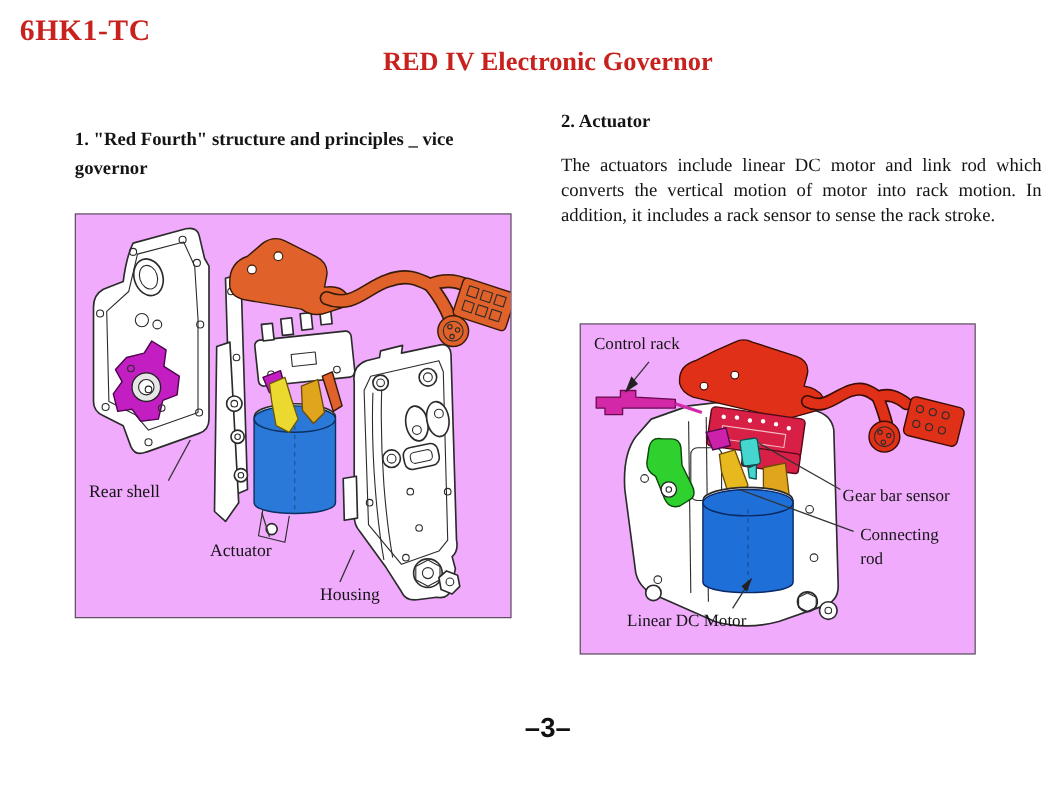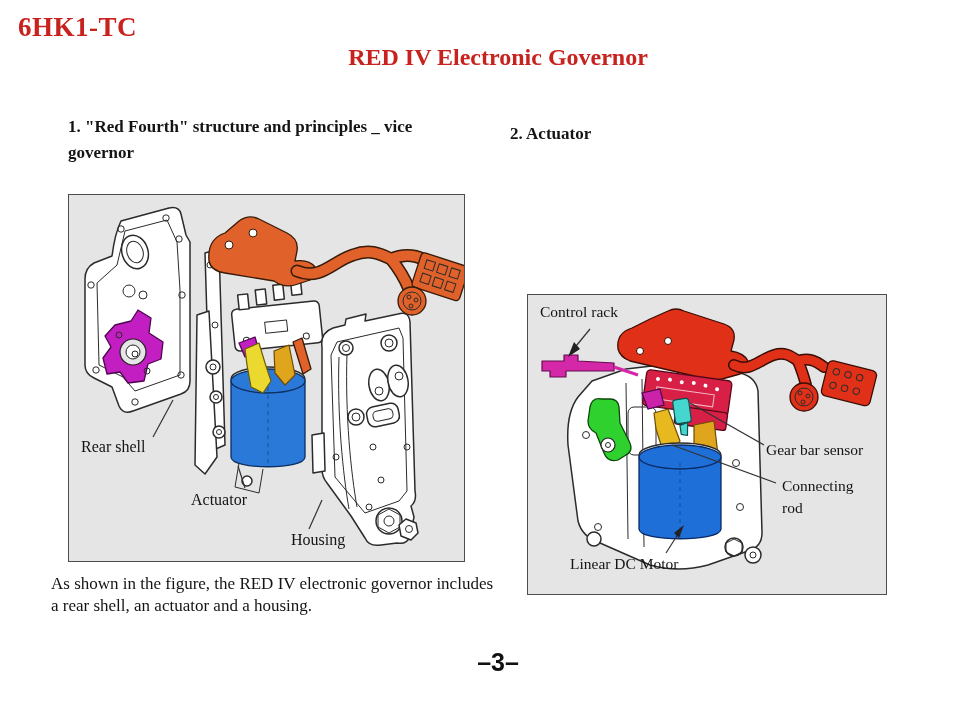--- a/index.html
+++ b/index.html
@@ -15,32 +15,32 @@
   }
   .title{
     position:absolute;left:0;right:0;top:44px;margin:0;text-align:center;
     font-size:24px;font-weight:bold;color:var(--accent_red);
   }
   .h-left{
     position:absolute;left:68px;top:114px;width:404px;margin:0;
     font-size:17px;font-weight:bold;line-height:1.5;
   }
   .h-right{
-    position:absolute;left:510px;top:124px;width:437px;margin:0;
+    position:absolute;left:510px;top:100px;width:437px;margin:0;
     font-size:17px;font-weight:bold;
   }
   .body-right{
     position:absolute;left:510px;top:139px;width:437px;margin:0;
     font-size:17px;line-height:1.34;text-align:justify;
   }
   .caption{
     position:absolute;left:51px;top:573px;width:448px;margin:0;
     font-size:17px;line-height:1.32;
   }
-  .figbox{position:absolute;border:1.6px solid #4d4d4d;background:#e5e5e5;text-align:center;}
+  .figbox{position:absolute;border:1.6px solid #4d4d4d;background:#f0abfc;text-align:center;}
   .figbox1{left:68px;top:194px;width:395px;height:366px;}
   .figbox2{left:527px;top:294px;width:358px;height:299px;}
   .pagenum{
     position:absolute;left:0;right:0;top:648px;text-align:center;
     font-family:"Liberation Sans","DejaVu Sans",sans-serif;
     font-size:25px;font-weight:bold;color:#111;
   }
   
   .la{fill:#ffffff;stroke:#2b2b2b;stroke-width:1.5;stroke-linejoin:round;}
   .tl{fill:none;stroke:#2b2b2b;stroke-width:1;stroke-linejoin:round;}
@@ -209,23 +209,23 @@
 
       <path class="leader" d="M84,242 L104,205"></path>
       <path class="leader" d="M176,293 L169,271"></path>
       <path class="leader" d="M240,334 L253,305"></path>
       <text class="lbl" x="12" y="257">Rear shell</text>
       <text class="lbl" x="122" y="310">Actuator</text>
       <text class="lbl" x="222" y="350">Housing</text>
     </svg>
   </div>
 
-  <p class="caption">As shown in the figure, the RED IV electronic governor includes a rear shell, an actuator and a housing.</p>
 
   <h2 class="h-right">2. Actuator</h2>
+  <p class="body-right">The actuators include linear DC motor and link rod which converts the vertical motion of motor into rack motion. In addition, it includes a rack sensor to sense the rack stroke.</p>
 
   <div class="figbox figbox2">
     <svg viewBox="0 0 358 299" width="358" height="299">
 
       <g>
         <path class="la" d="M64,86 L98,74 L150,68 L212,78 Q228,82 230,96 L234,238 Q234,252 220,256 L180,270 Q150,278 122,270 L72,248 Q54,242 50,226 L40,150 Q38,118 50,102 Z"></path>
         <path class="tl" d="M98,88 L100,244"></path>
         <path class="tl" d="M114,84 L116,252"></path>
         <rect class="tl" x="100" y="112" width="28" height="48" rx="6"></rect>
         <circle class="tl" cx="122" cy="96" r="3.5"></circle>

